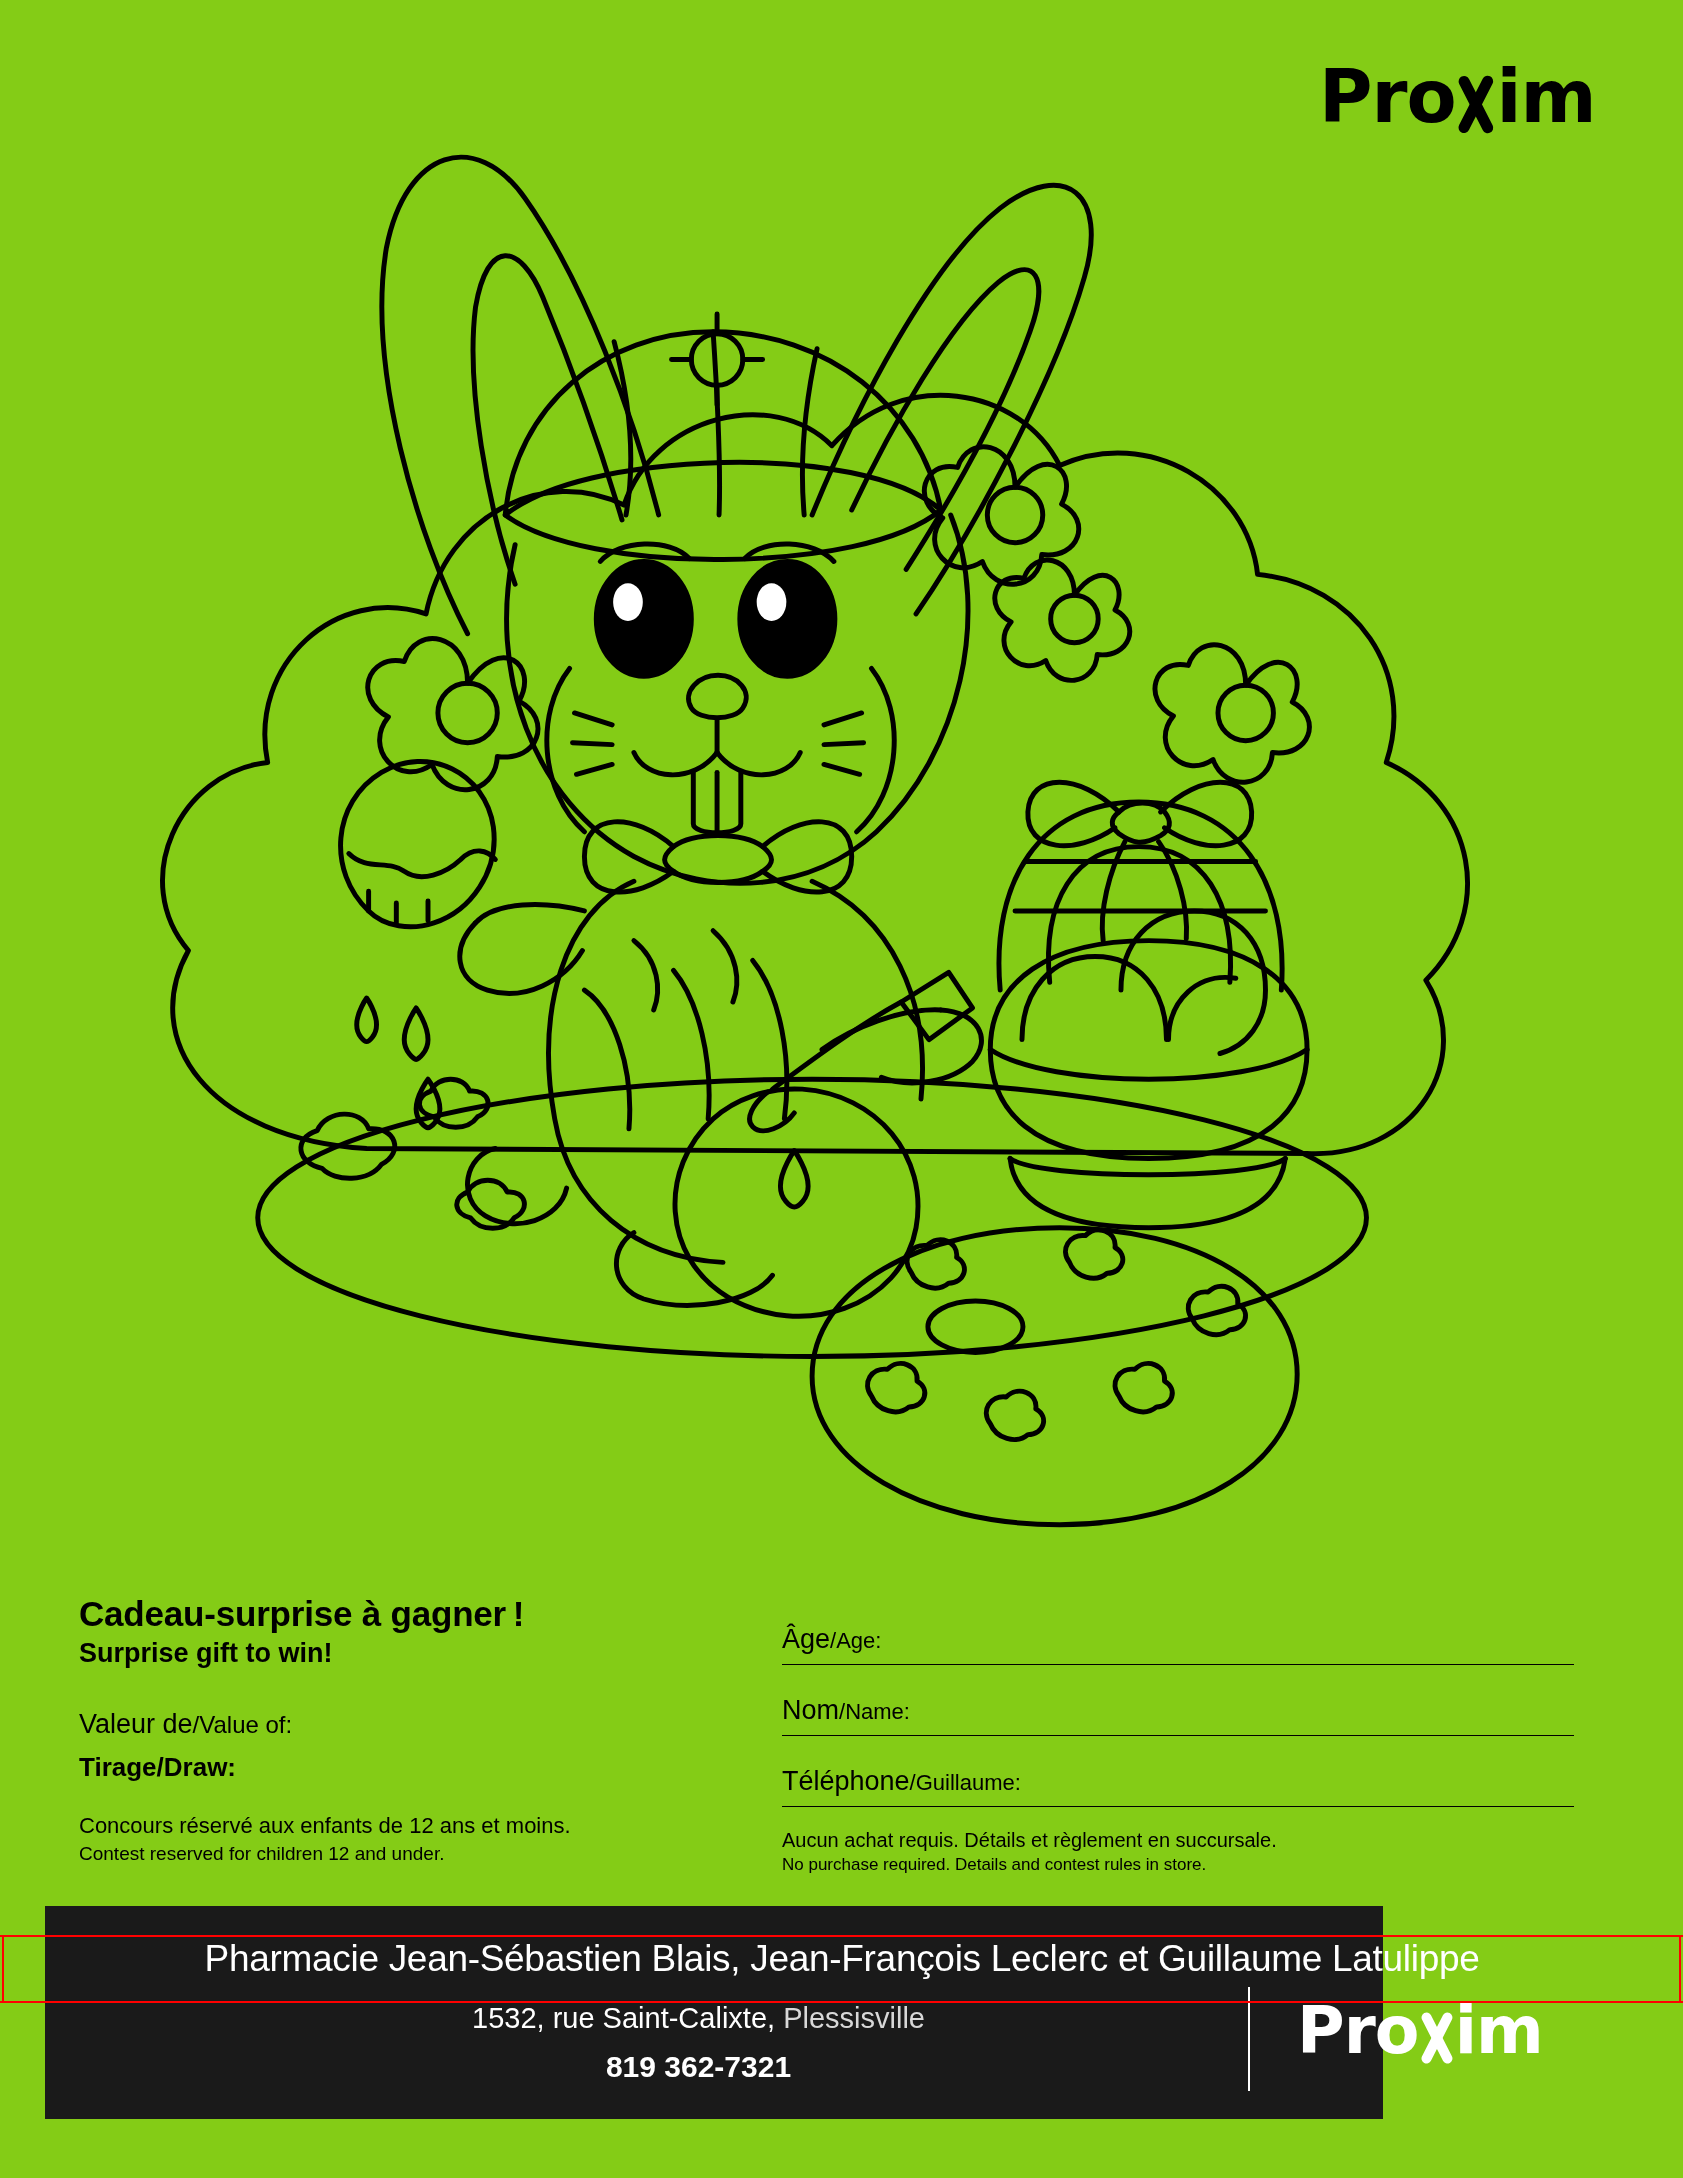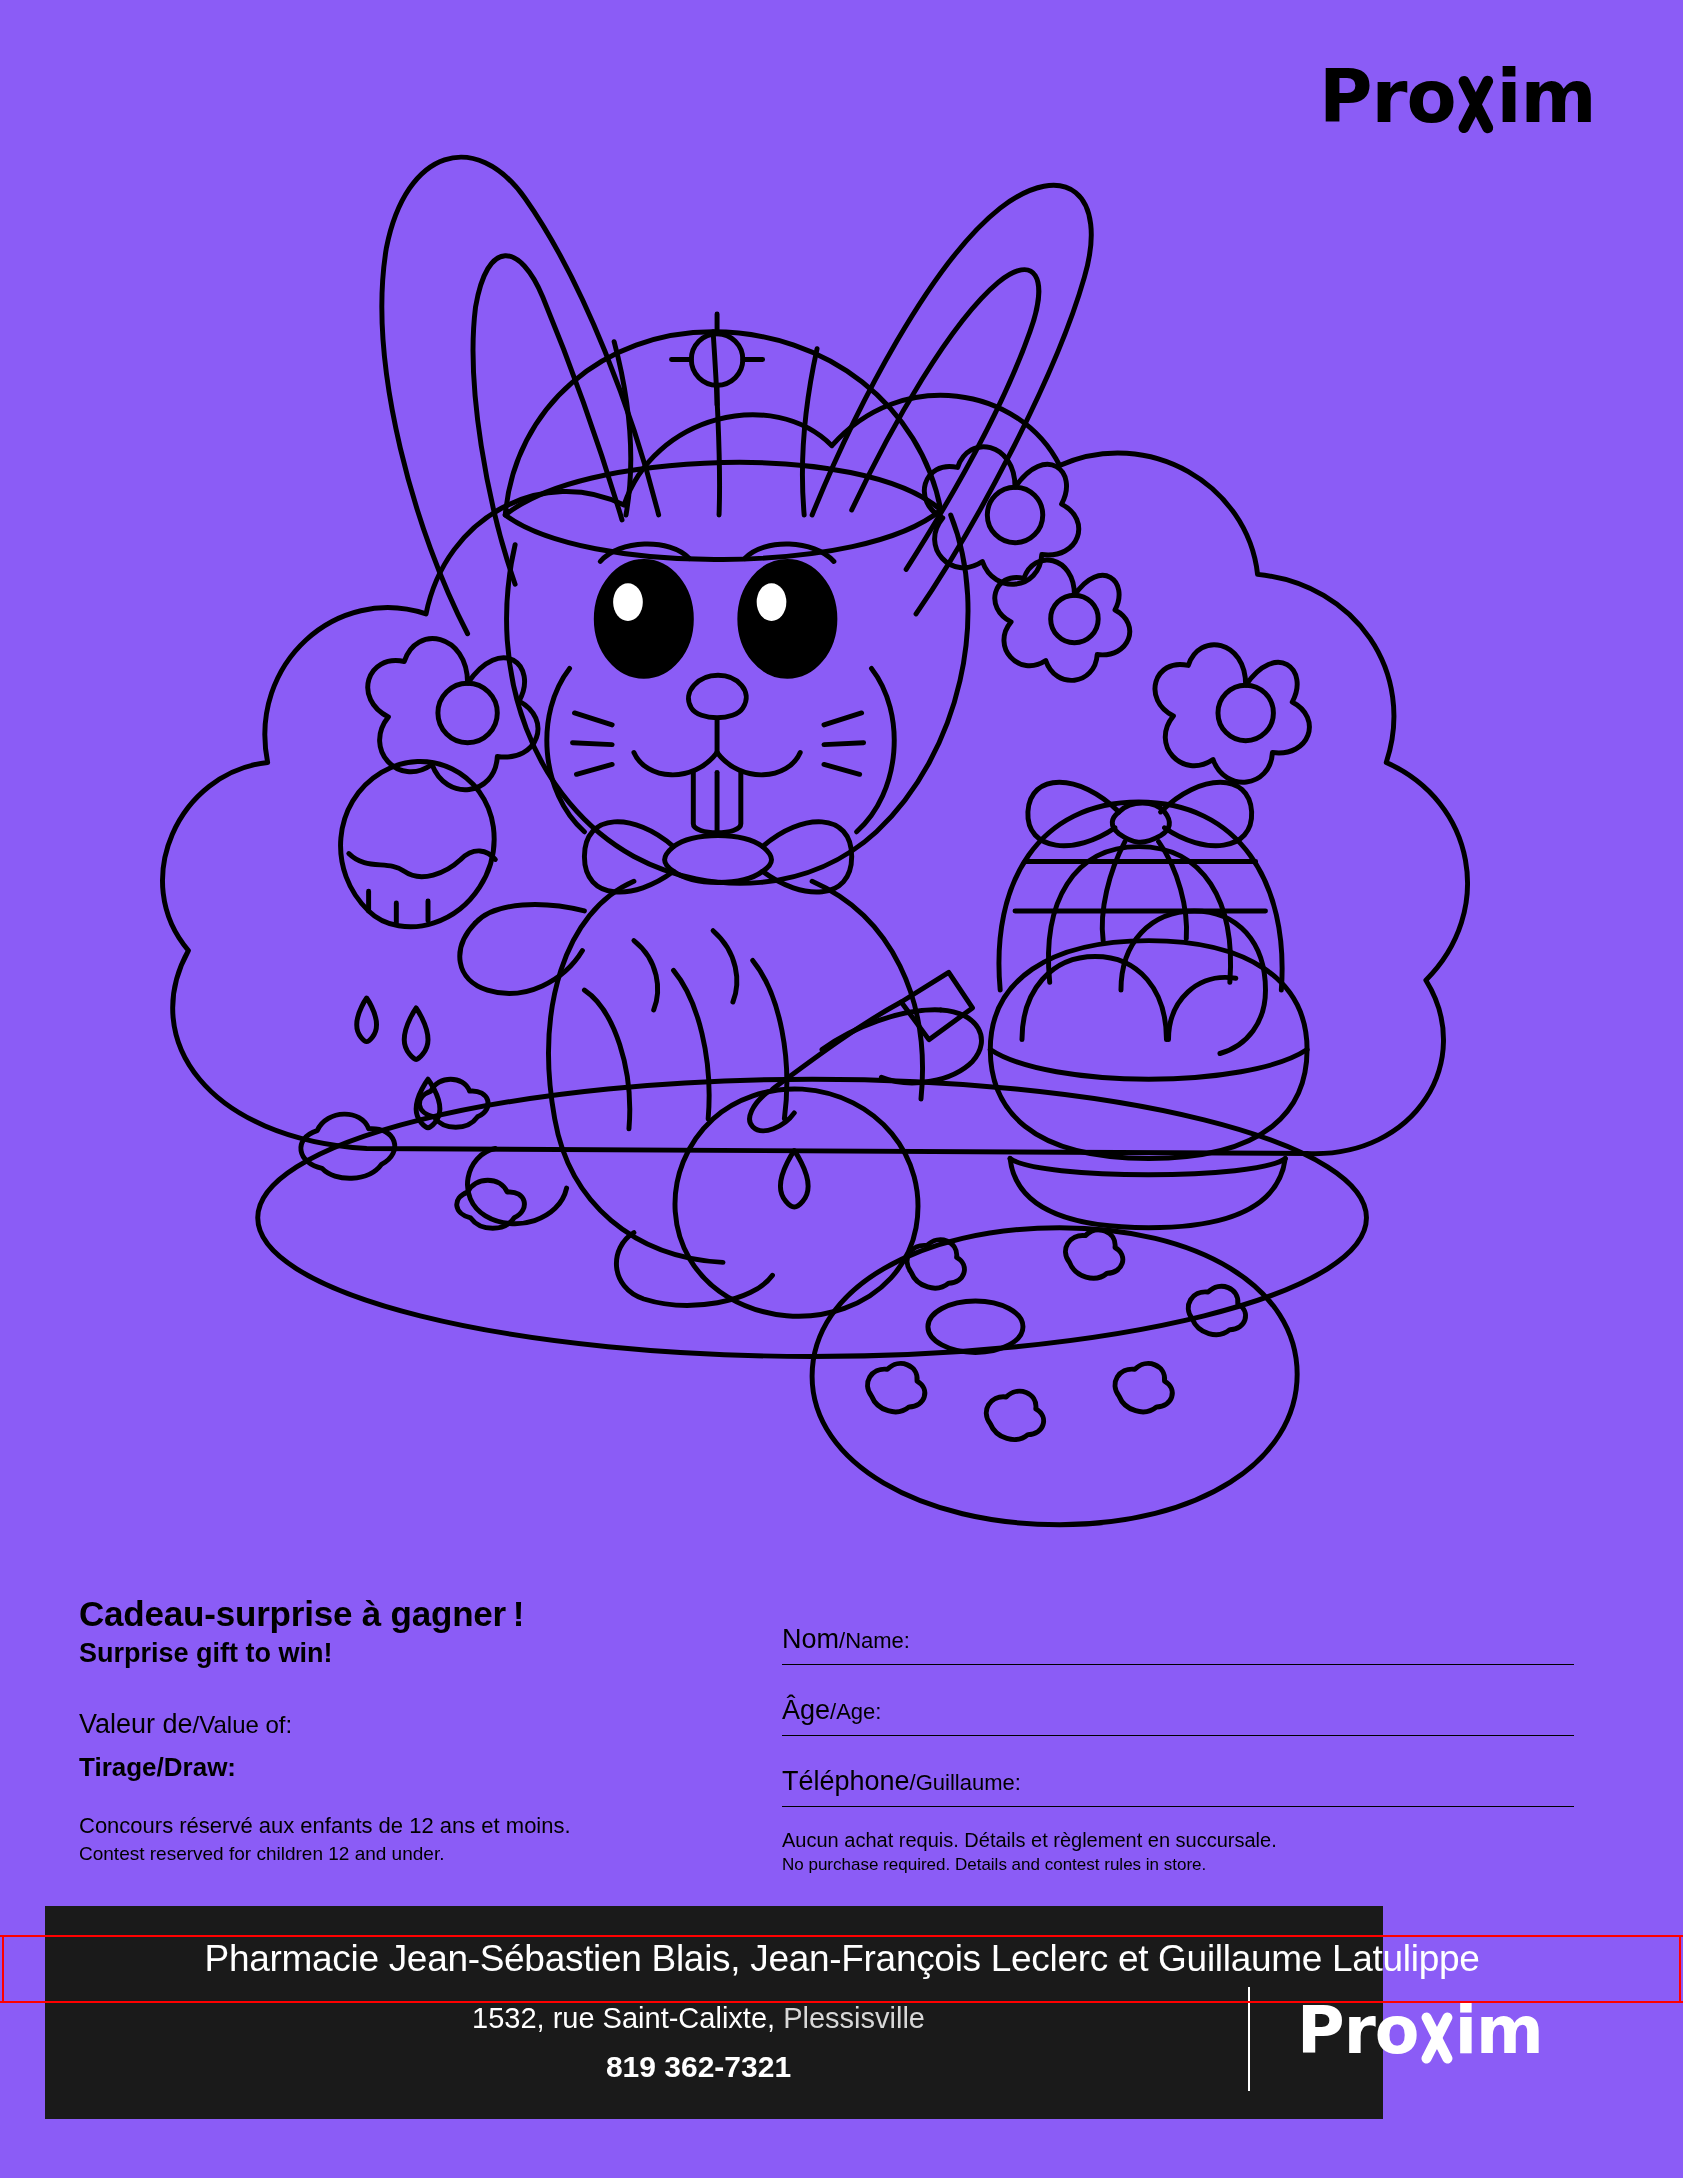--- a/index.html
+++ b/index.html
@@ -12,21 +12,21 @@
     height: 2178px;
     font-family: "Liberation Sans", sans-serif;
     color: #000000;
     position: relative;
     overflow: hidden;
   }
   .page {
     position: relative;
     width: 1683px;
     height: 2178px;
-    background: #8b5cf6;
+    background: #84cc16;
   }
 
   
   .brand-top {
     position: absolute;
     top: 57px;
     right: 77px;
     width: 287px;
     height: 79px;
   }
@@ -387,28 +387,28 @@
         <span class="fr">Tirage</span><span class="en">/Draw:</span>
       </p>
       <p class="rules-fr">Concours réservé aux enfants de 12 ans et moins.</p>
       <p class="rules-en">Contest reserved for children 12 and under.</p>
     </div>
 
     <div class="contest-right">
 
       <div class="field">
         <span class="label">
-          <span class="fr">Nom</span><span class="en">/Name:</span>
+          <span class="fr">Âge</span><span class="en">/Age:</span>
         </span>
         <span class="rule"></span>
       </div>
 
       <div class="field">
         <span class="label">
-          <span class="fr">Âge</span><span class="en">/Age:</span>
+          <span class="fr">Nom</span><span class="en">/Name:</span>
         </span>
         <span class="rule"></span>
       </div>
 
       <div class="field">
         <span class="label">
           <span class="fr">Téléphone</span><span class="en">/Guillaume:</span>
         </span>
         <span class="rule"></span>
       </div>

